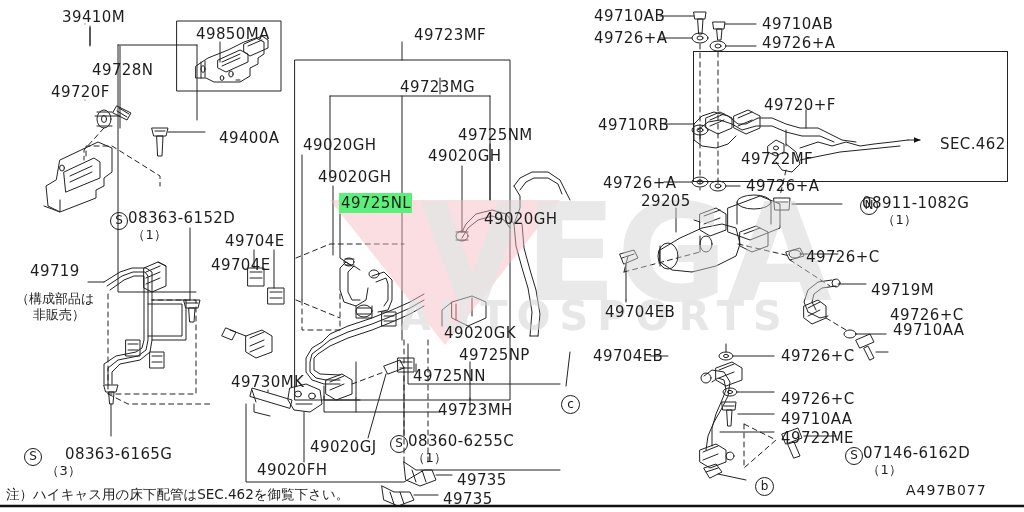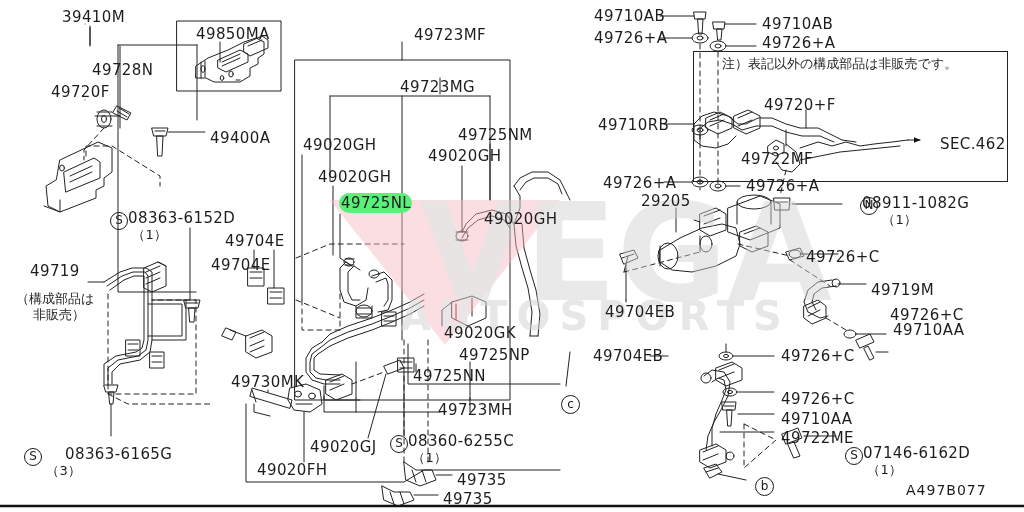--- a/index.html
+++ b/index.html
@@ -390,35 +390,34 @@
 
   <svg class="wm" style="left:0;top:0;width:1024px;height:512px;">
     <g opacity="0.55">
       <polygon points="330,200 560,200 445,345" fill="#f3b8c0" opacity="0.85"></polygon>
       <text class="wm-text" x="420" y="300" font-size="135" fill="#cfcfcf" opacity="0.85">VEGA</text>
       <text class="wm-text" x="400" y="330" font-size="40" fill="#d4d4d4" letter-spacing="9">AUTOSPORTS</text>
     </g>
   </svg>
 
   <div class="notebox" style="left:693px;top:51px;width:313px;height:129px;"></div>
-  <div class="lbl jp" style="left:722px;top:57px;">注）表記以外の構成部品は非販売です。</div>
 
   <div id="labels-layer">
       <div class="lbl" style="left: 62px; top: 10px;">39410M</div>
       <div class="lbl" style="left: 196px; top: 27px;">49850MA</div>
       <div class="lbl" style="left: 92px; top: 63px;">49728N</div>
       <div class="lbl" style="left: 51px; top: 85px;">49720F</div>
-      <div class="lbl" style="left: 210px; top: 131px; text-align: right;">49400A</div>
+      <div class="lbl" style="left: 219px; top: 131px; text-align: right;">49400A</div>
       <div class="lbl" style="left: 414px; top: 28px;">49723MF</div>
       <div class="lbl" style="left: 400px; top: 80px;">49723MG</div>
       <div class="lbl" style="left: 458px; top: 128px;">49725NM</div>
       <div class="lbl" style="left: 303px; top: 138px;">49020GH</div>
       <div class="lbl" style="left: 428px; top: 149px;">49020GH</div>
       <div class="lbl" style="left: 318px; top: 170px;">49020GH</div>
-      <div class="lbl" style="left: 339px; top: 196px;"><span class="hl" style="background: rgb(91, 240, 122); border-radius: 10px;">49725NL</span></div>
+      <div class="lbl" style="left: 339px; top: 196px;"><span class="hl" style="background: rgb(91, 240, 122);">49725NL</span></div>
       <div class="lbl" style="left: 484px; top: 212px;">49020GH</div>
       <div class="lbl" style="left: 641px; top: 194px;">29205</div>
       <div class="lbl" style="left: 605px; top: 305px;">49704EB</div>
       <div class="lbl" style="left: 593px; top: 349px;">49704EB</div>
       <div class="lbl" style="left: 444px; top: 326px;">49020GK</div>
       <div class="lbl" style="left: 459px; top: 348px;">49725NP</div>
       <div class="lbl" style="left: 413px; top: 369px;">49725NN</div>
       <div class="lbl" style="left: 438px; top: 403px;">49723MH</div>
       <div class="lbl" style="left: 231px; top: 375px;">49730MK</div>
       <div class="lbl" style="left: 310px; top: 440px;">49020GJ</div>
@@ -476,16 +475,17 @@
         <div style="position: absolute; left: 0px; top: 1px; width: 16px; height: 16px; border: 1.2px solid rgb(29, 29, 29); border-radius: 50%; font-size: 12px; text-align: center; line-height: 15px;">S</div>
         <div class="lbl" style="left: 18px; top: 0px;">07146-6162D</div>
         <div class="lbl sm" style="left: 22px; top: 17px;">（1）</div>
       </div>
     </div>
   <div id="circ-layer">
       <div class="circ" style="left: 561px; top: 395px;">c</div>
       <div class="circ" style="left: 755px; top: 477px;">b</div>
     </div>
 
+  <div class="lbl jp" style="left:6px;top:487px;font-size:13.5px;">注）ハイキャス用の床下配管はSEC.462を御覧下さい。</div>
 
   <div class="lbl" style="left:906px;top:483px;font-size:14px;letter-spacing:1px;">A497B077</div>
 
 </div>
 
 </body></html>

